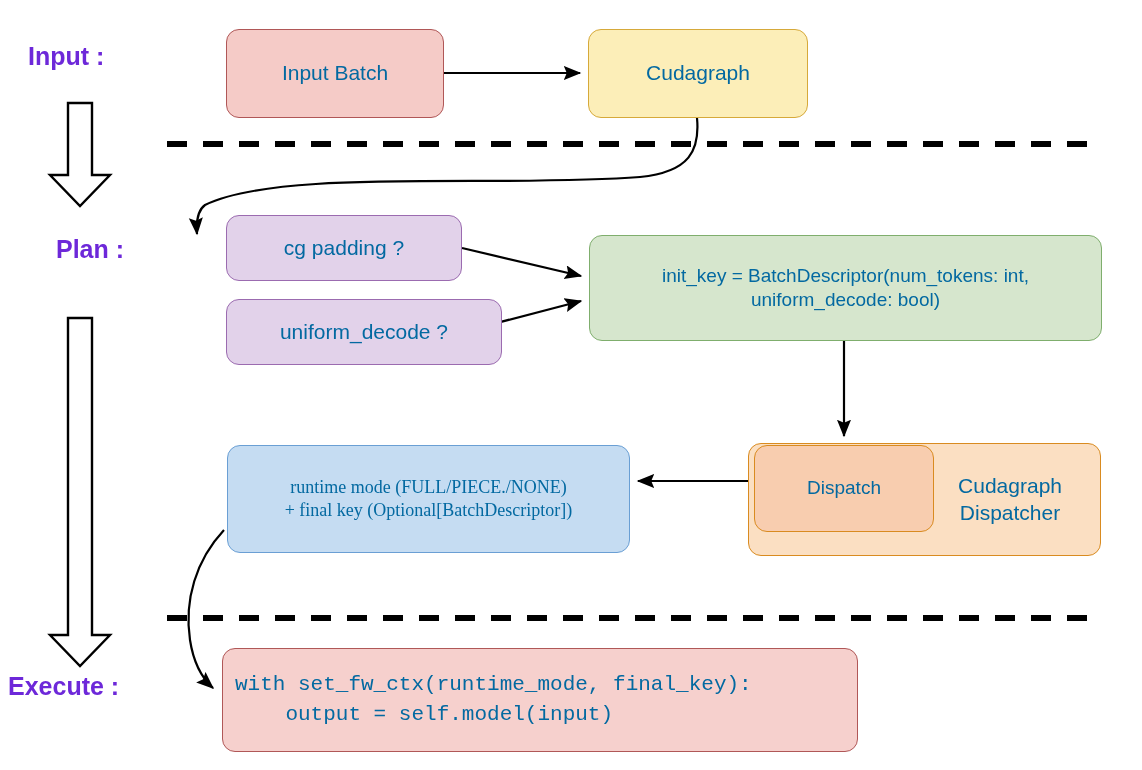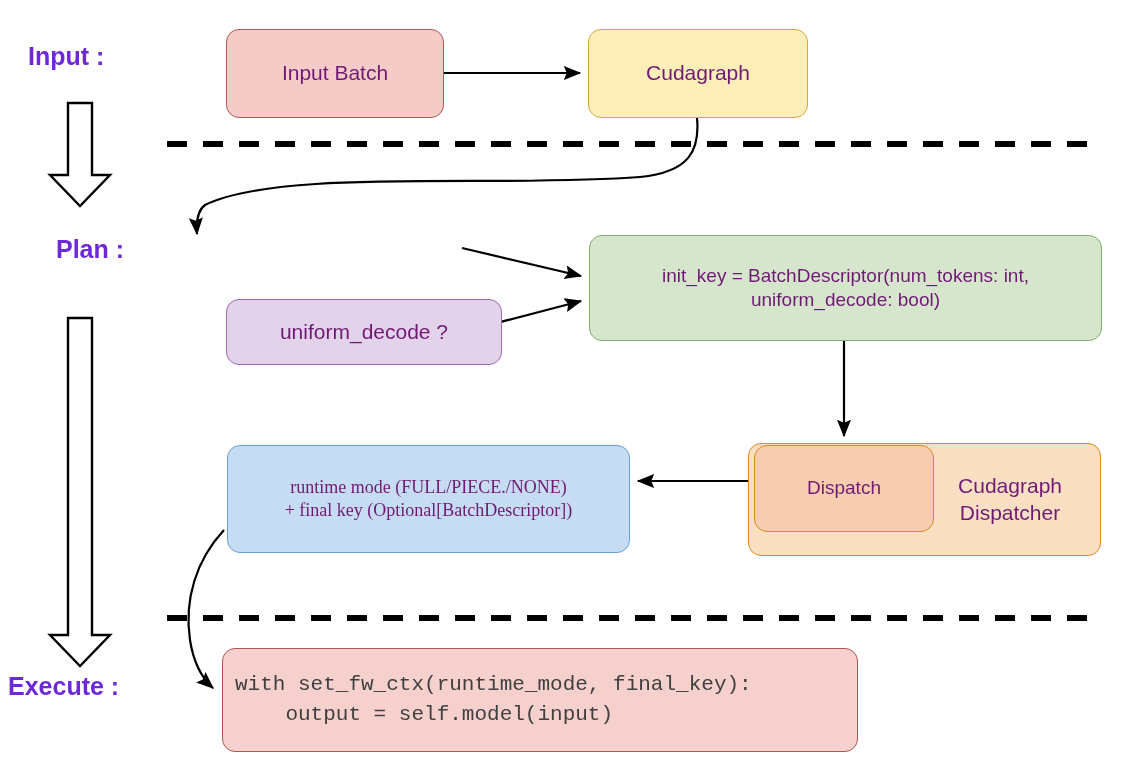--- a/index.html
+++ b/index.html
@@ -29,36 +29,36 @@
     position: absolute;
     box-sizing: border-box;
     display: flex;
     align-items: center;
     justify-content: center;
     text-align: center;
     border-radius: 13px;
     border-width: 1.6px;
     border-style: solid;
     line-height: 1.28;
-    color: #701a75;
+    color: #0369a1;
   }
   .lane-label {
     position: absolute;
     font-weight: bold;
     color: #6d28d9;
     white-space: nowrap;
   }
   .code-node {
     position: absolute;
     box-sizing: border-box;
     border-radius: 13px;
     border: 1.6px solid #b05757;
     background: #f6d0cd;
     font-family: "Liberation Mono", monospace;
-    color: #404040;
+    color: #0369a1;
     white-space: pre;
     display: flex;
     flex-direction: column;
     justify-content: center;
     padding-left: 12px;
   }
   .code-line { line-height: 1.45; }
 </style>
 </head>
 <body>
@@ -101,20 +101,22 @@
   <div class="lane-label" style="left:28px; top:42px; font-size:25px;">Input :</div>
   <div class="lane-label" style="left:56px; top:235px; font-size:25px;">Plan :</div>
   <div class="lane-label" style="left:8px; top:672px; font-size:25px;">Execute :</div>
 
   <div class="node" style="left:226px; top:29px; width:218px; height:89px;
               background:#f5cbc7; border-color:#b05757; font-size:21px;">Input Batch</div>
 
   <div class="node" style="left:588px; top:29px; width:220px; height:89px;
               background:#fceeb8; border-color:#d6a93a; font-size:21px;">Cudagraph</div>
 
+  <div class="node" style="left:226px; top:215px; width:236px; height:66px;
+              background:#e2d2ea; border-color:#9b6bb0; font-size:21px;">cg padding ?</div>
 
   <div class="node" style="left:226px; top:299px; width:276px; height:66px;
               background:#e2d2ea; border-color:#9b6bb0; font-size:21px;">uniform_decode ?</div>
 
   <div class="node" style="left:589px; top:235px; width:513px; height:106px;
               background:#d6e6cd; border-color:#7fae6d; font-size:19px;
               white-space:pre-line; padding:0 10px;">init_key = BatchDescriptor(num_tokens: int,
 uniform_decode: bool)</div>
 
   <div class="node" style="left:748px; top:443px; width:353px; height:113px;

